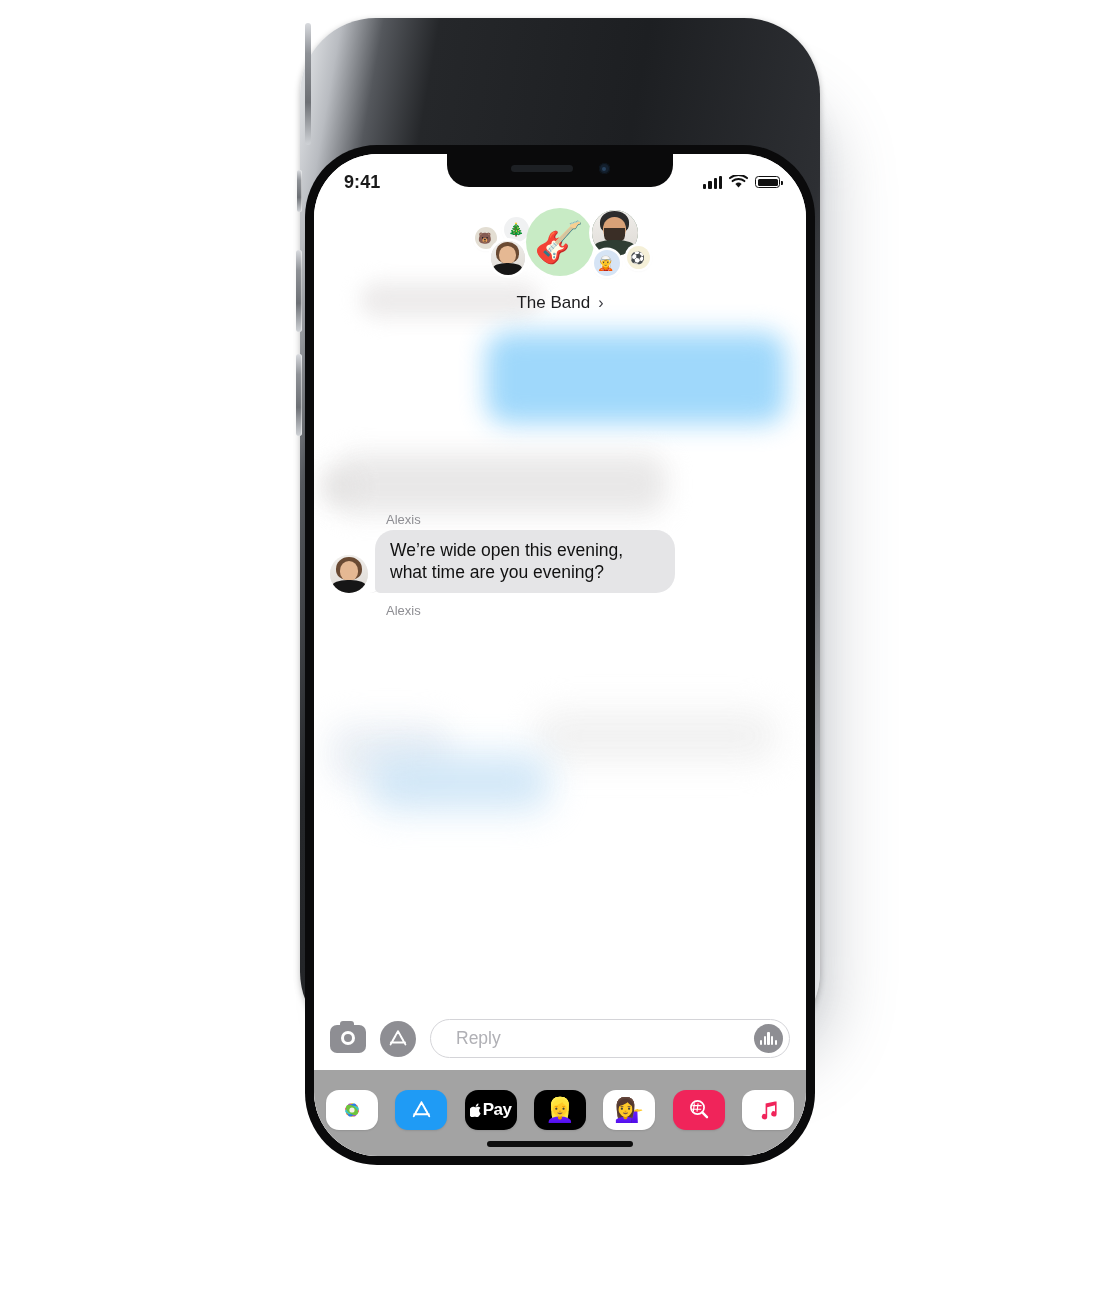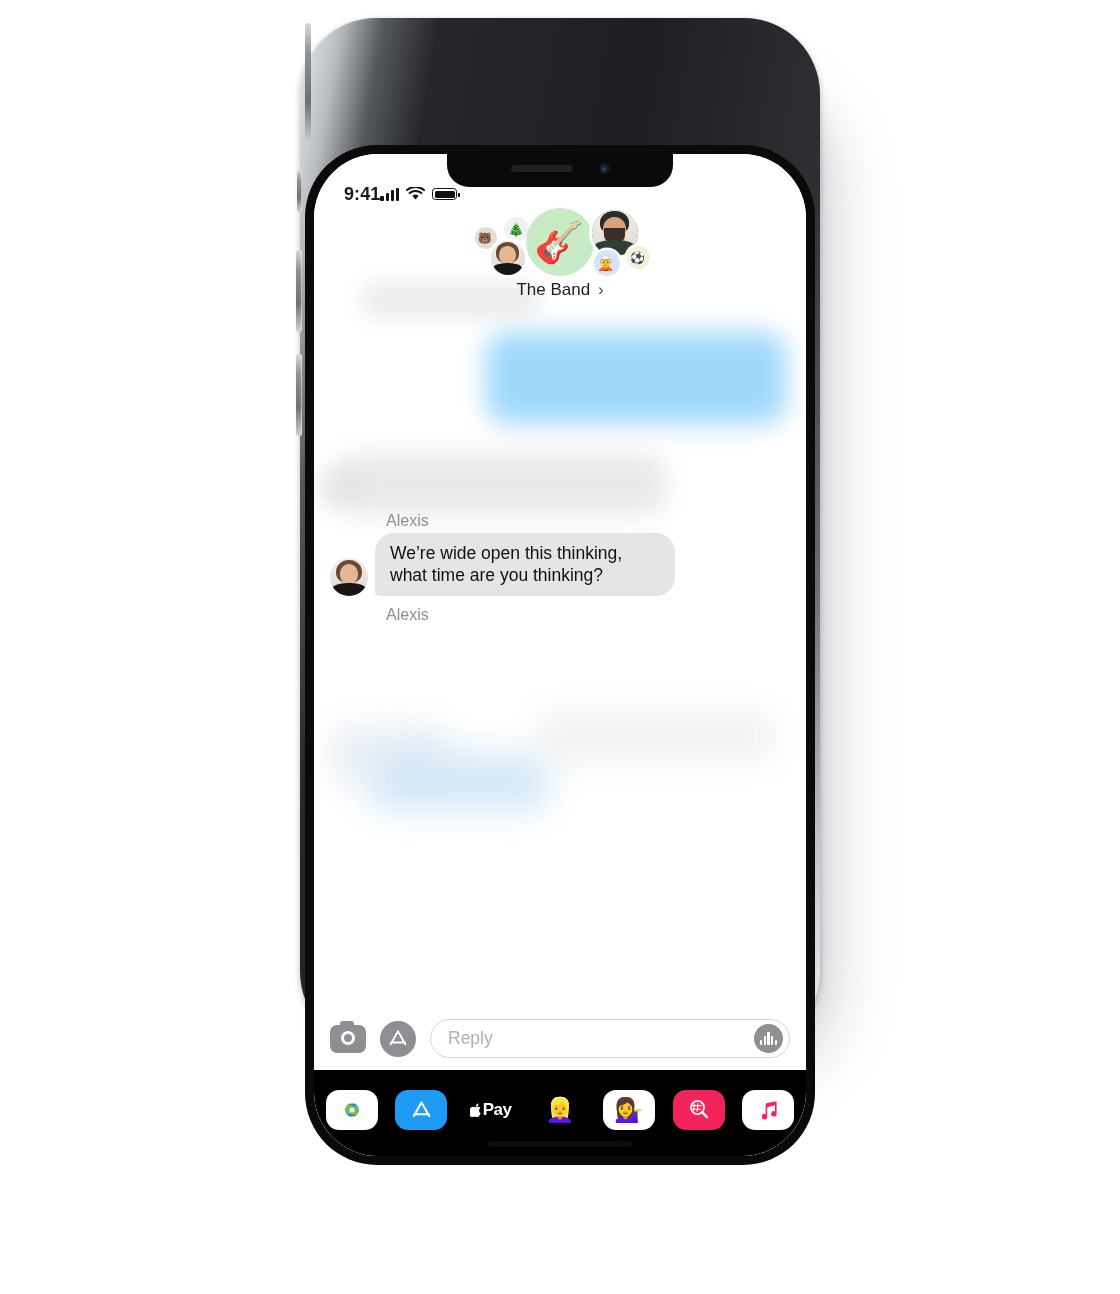--- a/index.html
+++ b/index.html
@@ -69,22 +69,22 @@
     padding-bottom:4px;
   }
   .notch-speaker { width:62px; height:7px; border-radius:4px; background:#1d2024; }
   .notch-camera  { width:11px; height:11px; border-radius:50%;
                    background:#14202e; box-shadow:0 0 0 1px #0d1319 inset; }
   .notch-camera::after{ content:""; display:block; width:4px;height:4px;
                    margin:3.5px 0 0 3.5px; border-radius:50%; background:#27425e; }
 
   
   .statusbar {
-    position:absolute; top:12px; left:0; width:100%; height:46px;
-    display:flex; align-items:center; 
+    position:absolute; top:0; left:0; width:100%; height:46px;
+    display:flex; align-items:center; justify-content:space-between;
     padding:10px 26px 0 30px; z-index:35;
   }
   .status-time { font-size:18px; font-weight:700; color:#1a1a1a; letter-spacing:0.1px; }
   .status-right { display:flex; align-items:center; gap:7px; }
   .bars { display:flex; align-items:flex-end; gap:2px; height:13px; }
   .bars i { display:block; width:3.2px; background:#111; border-radius:1px; }
   .bars i:nth-child(1){height:5px;} .bars i:nth-child(2){height:8px;}
   .bars i:nth-child(3){height:11px;} .bars i:nth-child(4){height:13px;}
   .battery { width:25px; height:12px; border:1.6px solid #111; border-radius:3.5px;
              padding:1.5px; position:relative; }
@@ -131,21 +131,21 @@
           border-radius:50% 50% 46% 46%; background:#e5b893; }
   .face .body { position:absolute; left:6%; bottom:0; width:88%; height:34%;
           border-radius:46% 46% 0 0; background:#161616; }
   .face.man .hair { background:#2b2b2b; left:18%; top:2%; width:64%; height:50%; }
   .face.man .skin { background:#d8a177; }
   .face.man .body { background:#2f3d33; }
   .face.man .beard{ position:absolute; left:28%; top:40%; width:44%; height:32%;
           border-radius:0 0 50% 50%; background:#3a2e26; }
 
   .group-name {
-    margin-top:2px; display:flex; align-items:center; gap:8px;
+    margin-top:15px; display:flex; align-items:center; gap:8px;
     font-size:17px; font-weight:500; color:#1c1c1e;
   }
   .group-name .chev { font-size:16px; color:#3c3c43; font-weight:400; }
 
   
   .blur-blue, .blur-gray, .blur-gray2, .blur-av, .blur-av2,
   .blur-low1, .blur-low2, .blur-low3 {
     position:absolute; filter:blur(13px); opacity:.95;
   }
   .blur-blue { right:20px; top:178px; width:300px; height:92px; border-radius:22px;
@@ -161,21 +161,21 @@
   .blur-low2 { left:56px; top:600px; width:180px; height:56px; border-radius:20px;
                background:#cfe6f7; filter:blur(18px); }
   .blur-low3 { right:30px; top:556px; width:240px; height:52px; border-radius:20px;
                background:#f1f1f1; filter:blur(16px); }
 
   
   .msg-area { position:absolute; left:0; right:0; top:358px; padding:0 16px; }
   .row { display:flex; align-items:flex-end; margin-bottom:10px; }
   .row.out { justify-content:flex-end; }
   .sender {
-    font-size:16px; color:#8e8e93; margin:0 0 3px 56px;
+    font-size:13px; color:#8e8e93; margin:0 0 3px 56px;
   }
   .thumb { width:38px; height:38px; border-radius:50%; overflow:hidden;
            margin-right:7px; flex:0 0 38px;
            background:#efefef; }
   .bubble {
     max-width:300px; padding:9px 15px 10px; border-radius:19px;
     font-size:17.5px; line-height:1.26; position:relative;
     word-wrap:break-word;
   }
   .bubble.in  { background:#e5e5e7; color:#111; border-bottom-left-radius:5px; }
@@ -208,32 +208,32 @@
          width:14px; height:6px; border-radius:3px 3px 0 0; background:#8e8e93; }
   .cam::after { content:""; position:absolute; left:11px; top:6px;
          width:14px; height:14px; border-radius:50%;
          background:#8e8e93; box-shadow:0 0 0 3px #fff inset; }
   .appstore { background:#8e8e93; }
   .appstore svg { width:24px; height:24px; }
   .replyfield {
     flex:1; height:39px; border:1.6px solid #d4d4d8; border-radius:20px;
     display:flex; align-items:center; padding:0 6px 0 17px;
   }
-  .replyfield .ph { flex:1; font-size:17.5px; color:#b0b0b5; }
+  .replyfield .ph { flex:1; font-size:17.5px; color:#b0b0b5;margin-left:8px; }
   .audio { width:29px; height:29px; border-radius:50%; background:#8e8e93;
            display:flex; align-items:flex-end; justify-content:center; gap:1.6px;
            padding-bottom:8px; flex:0 0 29px; }
   .audio i { display:block; width:2.2px; background:#fff; border-radius:1px; }
   .audio i:nth-child(1){height:5px;} .audio i:nth-child(2){height:9px;}
   .audio i:nth-child(3){height:13px;} .audio i:nth-child(4){height:9px;}
   .audio i:nth-child(5){height:5px;}
 
   
   .drawer {
-    background:#000000; padding:10px 12px 16px;
+    background:#a3a3a3; padding:10px 12px 16px;
     display:flex; align-items:center; justify-content:space-between;
     height:86px; position:relative; z-index:25;
   }
   .app {
     width:52px; height:40px; border-radius:13px;
     display:flex; align-items:center; justify-content:center;
     font-size:22px; overflow:hidden; flex:0 0 52px;
     box-shadow:0 1px 2px rgba(0,0,0,0.10);
   }
   .app.white { background:#fff; }
@@ -347,21 +347,21 @@
               <div class="msg-block">
                 <div class="sender">Alexis</div>
                 <div class="row in">
                   <div class="thumb">
                     <div class="face">
                       <div class="hair"></div>
                         <div class="skin"></div>
                         <div class="body"></div>
                     </div>
                   </div>
-                  <div class="bubble in">We’re wide open this thinking, what time are you thinking?</div>
+                  <div class="bubble in">We’re wide open this evening, what time are you evening?</div>
                 </div>
               </div>
 
 
               <div class="msg-block">
                 <div class="sender">Alexis</div>
               </div>
 
             </div>
           </div>

